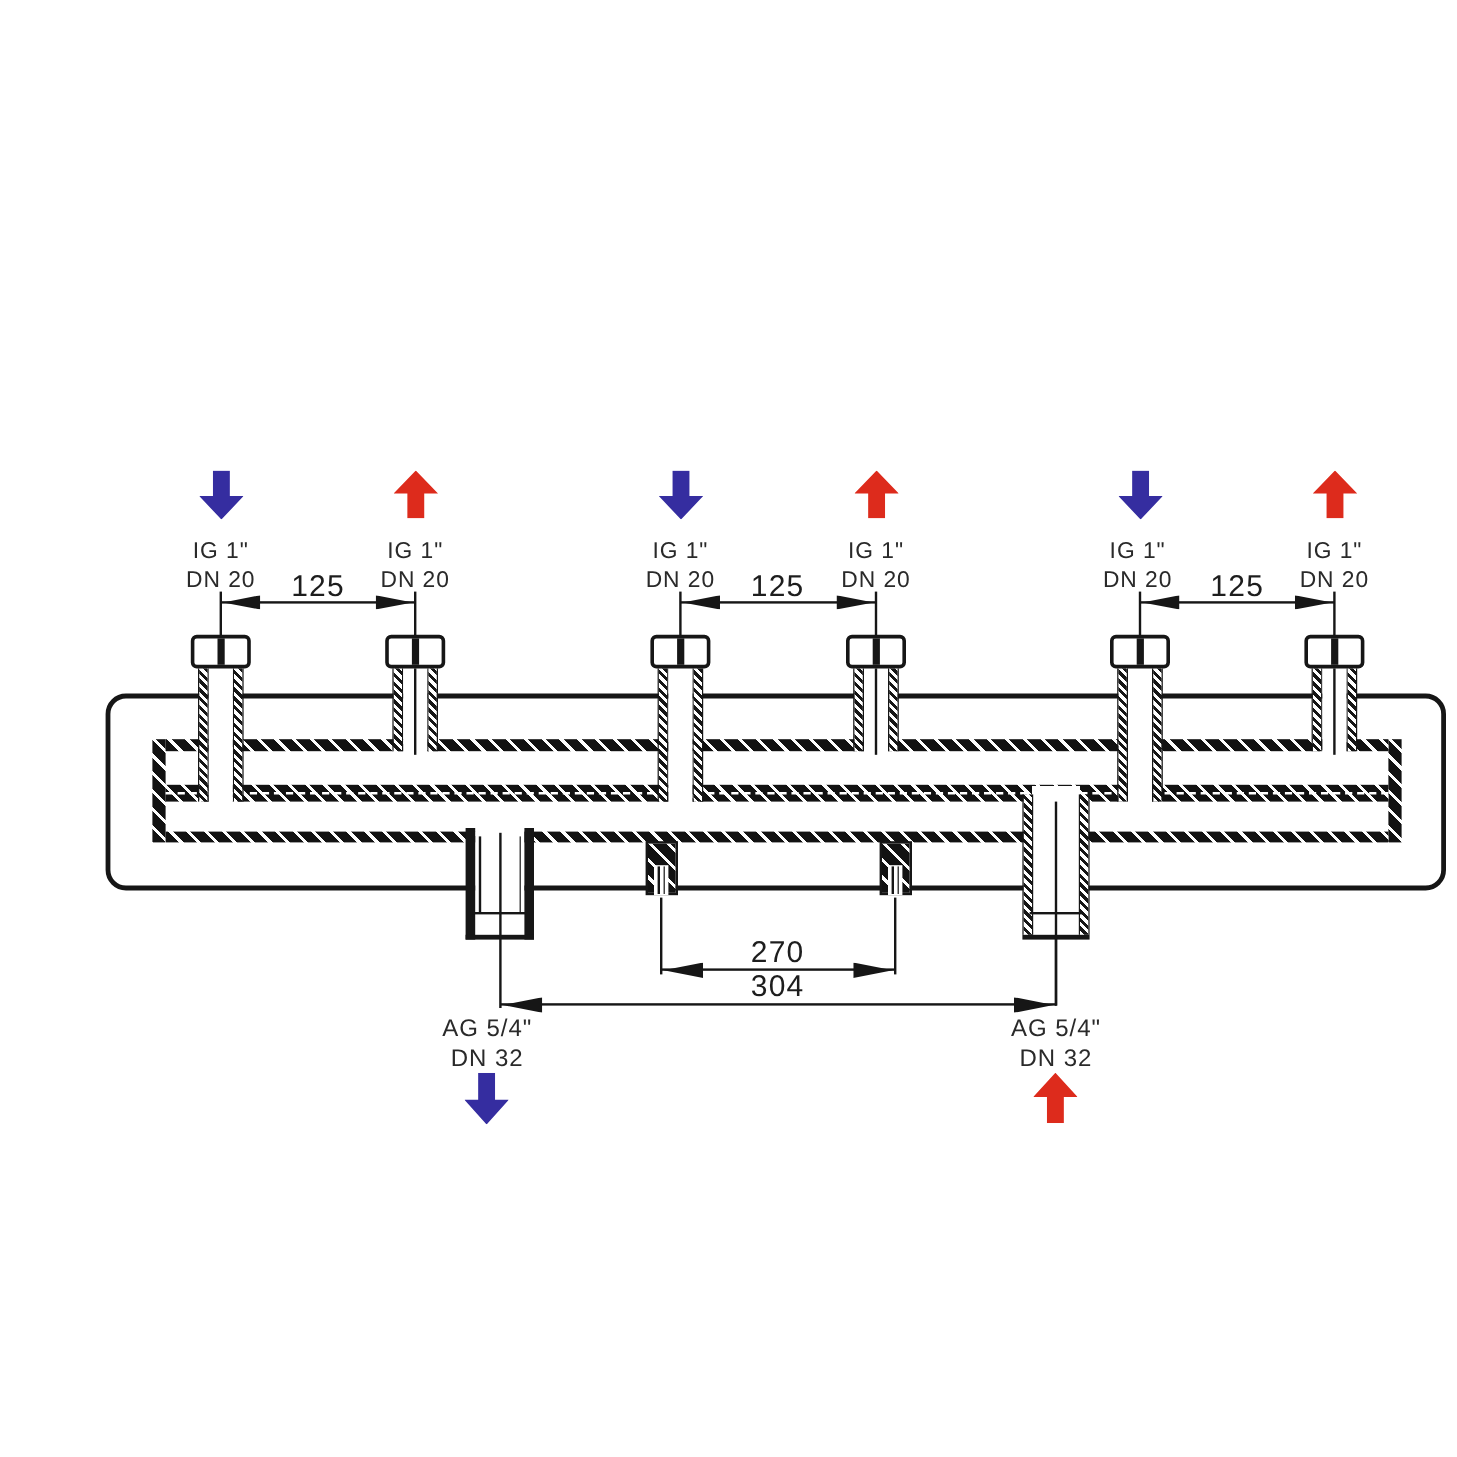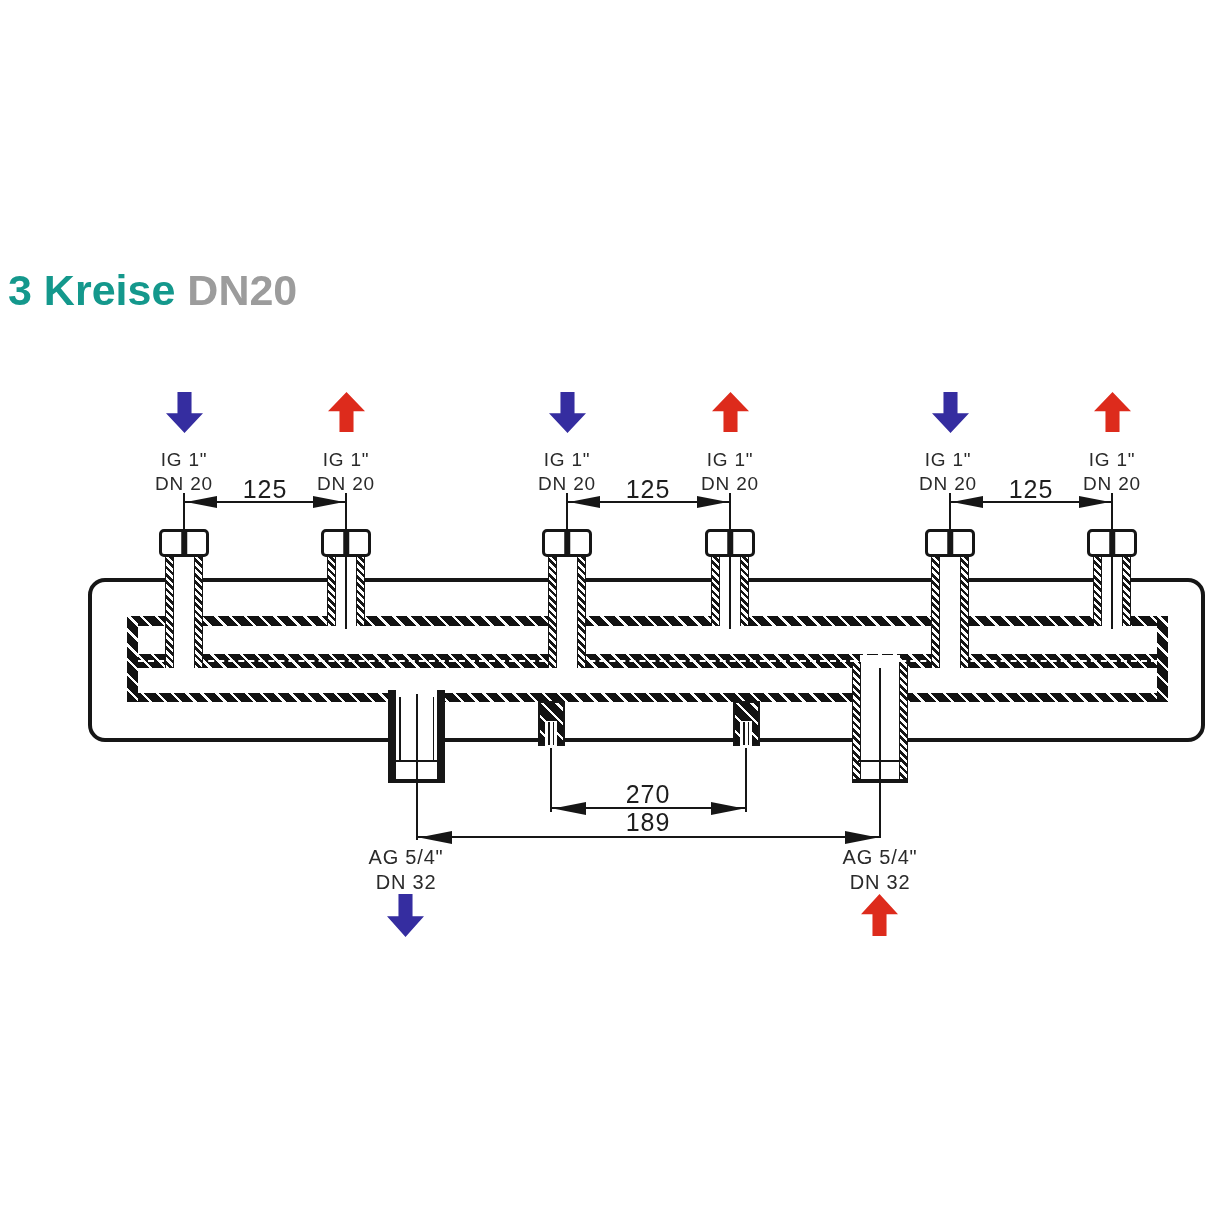--- a/index.html
+++ b/index.html
@@ -25,23 +25,20 @@
   .hexnut{background:#fff;border:3.6px solid #161616;border-radius:5px;}
   .hexbar{position:absolute;left:50%;transform:translateX(-50%);top:0;bottom:0;width:5.5px;background:#161616;}
   .dline{height:2.2px;background:#161616;}
   .ext{width:1.6px;background:#161616;}
 </style>
 </head>
 <body>
 
 <div id="canvas">
 
-  <div class="a title" style="left:8px;top:266px;">
-    <span style="color:#14988c;">3 Kreise</span><span style="color:#9c9c9c;margin-left:12px;">DN20</span>
-  </div>
 
   <div class="a arrow-down" style="left:166px;top:392px;width:37px;height:41px;background:#352da0;"></div>
   <div class="a arrow-up" style="left:328px;top:392px;width:37px;height:40px;background:#dd2b1c;"></div>
   <div class="a arrow-down" style="left:549px;top:392px;width:37px;height:41px;background:#352da0;"></div>
   <div class="a arrow-up" style="left:712px;top:392px;width:37px;height:40px;background:#dd2b1c;"></div>
   <div class="a arrow-down" style="left:932px;top:392px;width:37px;height:41px;background:#352da0;"></div>
   <div class="a arrow-up" style="left:1094px;top:392px;width:37px;height:40px;background:#dd2b1c;"></div>
 
   <div class="a lbl" style="left:124px;top:448px;width:120px;">
     <div>IG 1"</div>
@@ -173,21 +170,21 @@
   <div class="a ext" style="left:745.2px;top:748px;height:64px;"></div>
   <div class="a dline" style="left:551px;top:807px;width:195px;"></div>
   <div class="a ah-left" style="left:553px;top:802px;width:33px;height:13px;"></div>
   <div class="a ah-right" style="left:711px;top:802px;width:33px;height:13px;"></div>
   <div class="a dimtxt" style="left:588px;top:780px;width:120px;">270</div>
 
   <div class="a ext" style="left:879.2px;top:780px;height:58px;"></div>
   <div class="a dline" style="left:417px;top:836px;width:463px;"></div>
   <div class="a ah-left" style="left:419px;top:831px;width:33px;height:13px;"></div>
   <div class="a ah-right" style="left:845px;top:831px;width:33px;height:13px;"></div>
-  <div class="a dimtxt" style="left:588px;top:808px;width:120px;">189</div>
+  <div class="a dimtxt" style="left:588px;top:808px;width:120px;">304</div>
 
   <div class="a portlbl" style="left:336px;top:845px;width:140px;">
     <div>AG 5/4"</div>
       <div>DN 32</div>
   </div>
   <div class="a arrow-down" style="left:387px;top:894px;width:37px;height:43px;background:#352da0;"></div>
   <div class="a portlbl" style="left:810px;top:845px;width:140px;">
     <div>AG 5/4"</div>
       <div>DN 32</div>
   </div>

